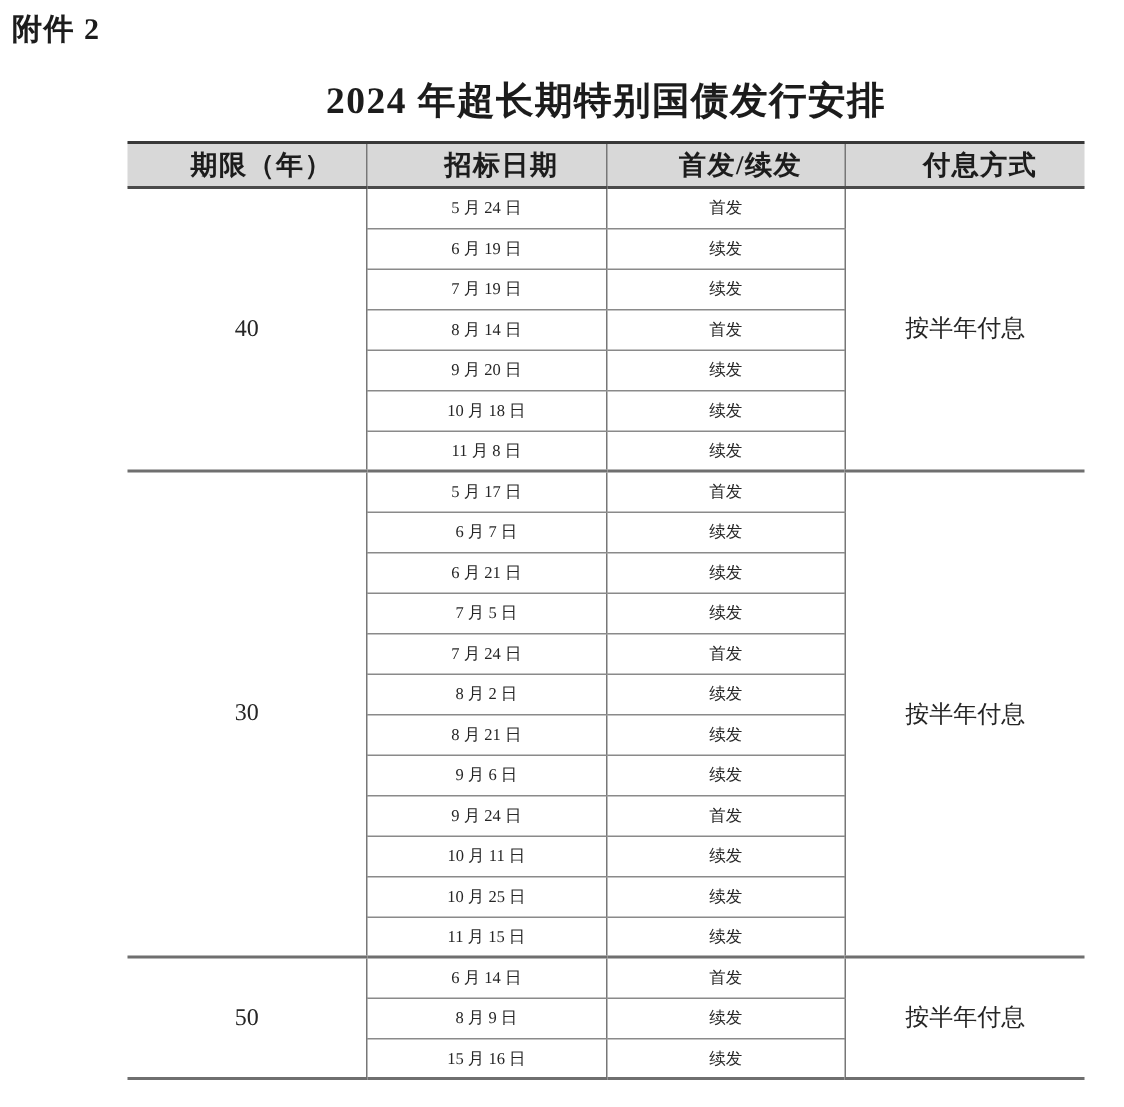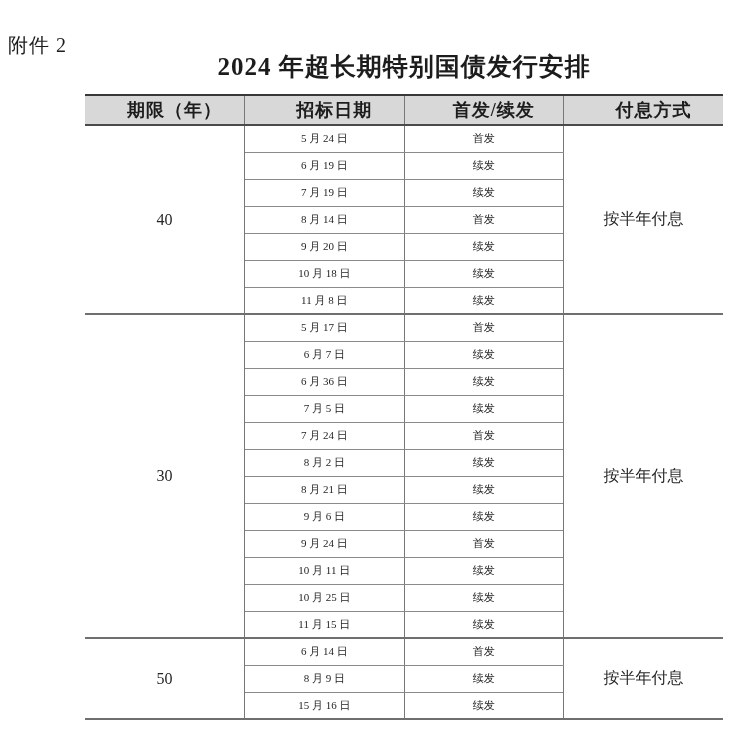--- a/index.html
+++ b/index.html
@@ -13,23 +13,22 @@
   }
   *{margin:0;padding:0;box-sizing:border-box;}
   html,body{background:#ffffff;}
   body{
     width:749px;height:738px;position:relative;overflow:hidden;
     font-family:"Liberation Serif","DejaVu Serif",serif;
     color:var(--text);
   }
   .attachment{
     position:absolute;left:8px;top:6px;
-    font-size:20px;font-weight:normal;color:#1c1c1c;
+    font-size:20px;font-weight:bold;color:#1c1c1c;
     letter-spacing:1px;
-    margin-top:26px;
   }
   .title{
     position:absolute;left:85px;top:50px;width:638px;
     text-align:center;font-size:25px;font-weight:bold;color:#1c1c1c;
     letter-spacing:1px;white-space:nowrap;font-family:Liberation Serif, serif;
   }
   table.schedule{
     position:absolute;left:85px;top:94px;width:638px;
     border-collapse:collapse;table-layout:fixed;
     border-top:2.5px solid var(--border-heavy);
@@ -119,21 +118,21 @@
         <td class="col-term" rowspan="12">30</td>
         <td class="col-date">5 月 17 日</td>
         <td class="col-type">首发</td>
         <td class="col-payment" rowspan="12">按半年付息</td>
       </tr>
       <tr>
         <td class="col-date">6 月 7 日</td>
         <td class="col-type">续发</td>
       </tr>
       <tr>
-        <td class="col-date">6 月 36 日</td>
+        <td class="col-date">6 月 21 日</td>
         <td class="col-type">续发</td>
       </tr>
       <tr>
         <td class="col-date">7 月 5 日</td>
         <td class="col-type">续发</td>
       </tr>
       <tr>
         <td class="col-date">7 月 24 日</td>
         <td class="col-type">首发</td>
       </tr>

